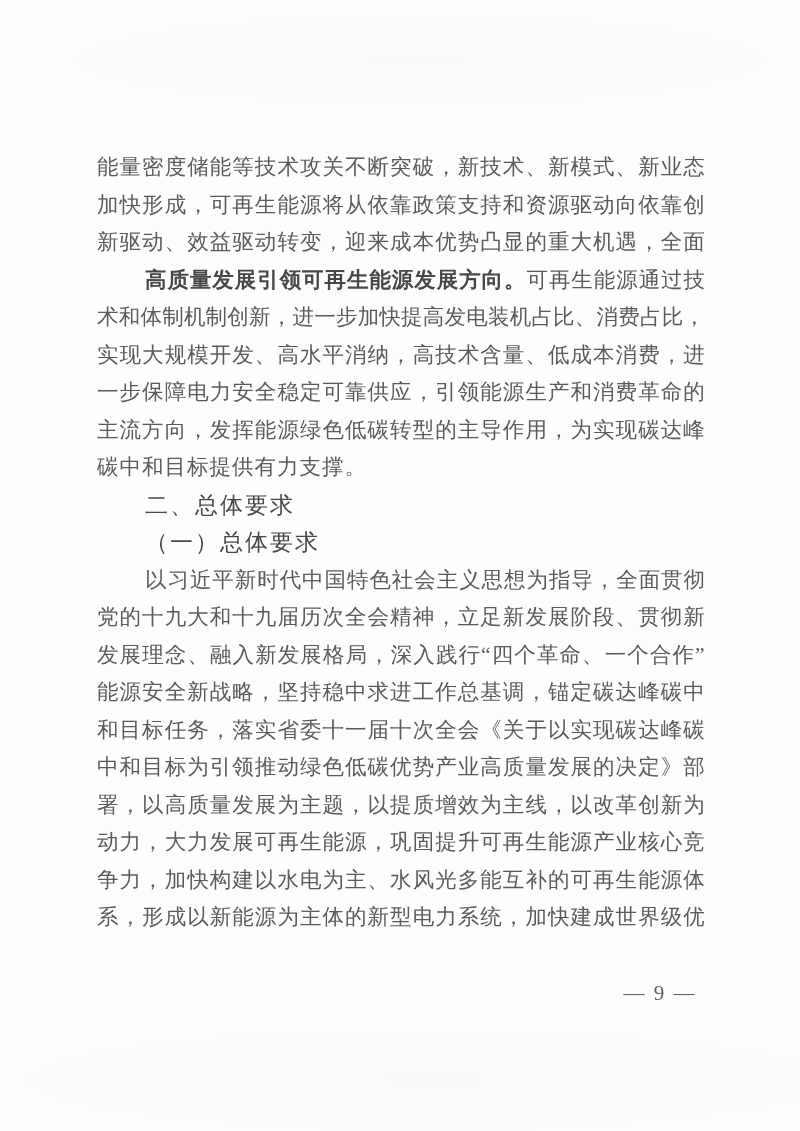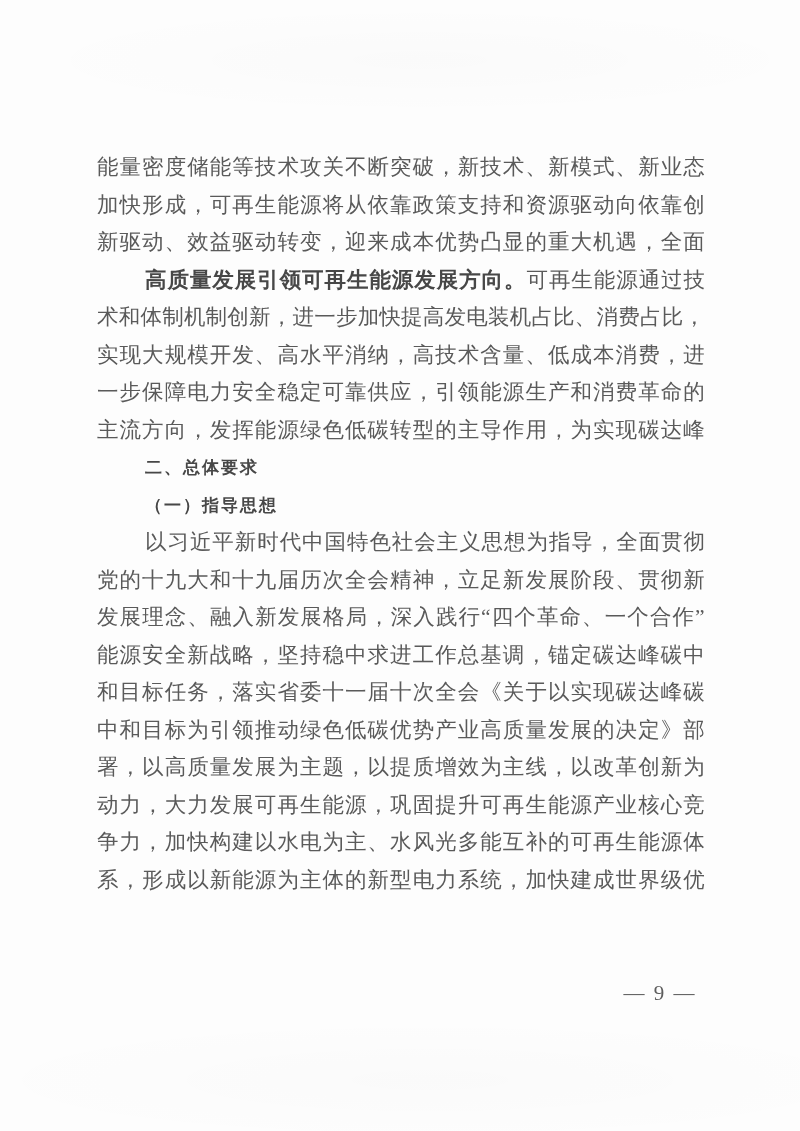--- a/index.html
+++ b/index.html
@@ -42,23 +42,23 @@
     justify-content:space-between;
     letter-spacing:0;
   }
   .line.fill .ch{flex:0 0 auto;}
   .line.indent{padding-left:48px;}
   .b{
     font-weight:bold;
     color:var(--ink-bold);
   }
   .line.heading{
-    font-weight:bold;
+    font-weight:normal;
     color:var(--ink-bold);
-    font-size:17px;
+    font-size:23px;
     letter-spacing:2px;
   }
   .page-number{
     position:absolute;
     top:981px;
     left:615px;
     width:90px;
     text-align:center;
     font-size:21px;
     letter-spacing:2px;
@@ -296,22 +296,23 @@
       <span class="ch">作</span>
       <span class="ch">用</span>
       <span class="ch">，</span>
       <span class="ch">为</span>
       <span class="ch">实</span>
       <span class="ch">现</span>
       <span class="ch">碳</span>
       <span class="ch">达</span>
       <span class="ch">峰</span>
     </div>
+    <div class="line"><span>碳中和目标提供有力支撑。</span></div>
     <div class="line indent heading"><span>二、总体要求</span></div>
-    <div class="line indent heading"><span>（一）指导思想</span></div>
+    <div class="line indent heading"><span>（一）总体要求</span></div>
     <div class="line indent fill">
       <span class="ch">以</span>
       <span class="ch">习</span>
       <span class="ch">近</span>
       <span class="ch">平</span>
       <span class="ch">新</span>
       <span class="ch">时</span>
       <span class="ch">代</span>
       <span class="ch">中</span>
       <span class="ch">国</span>

